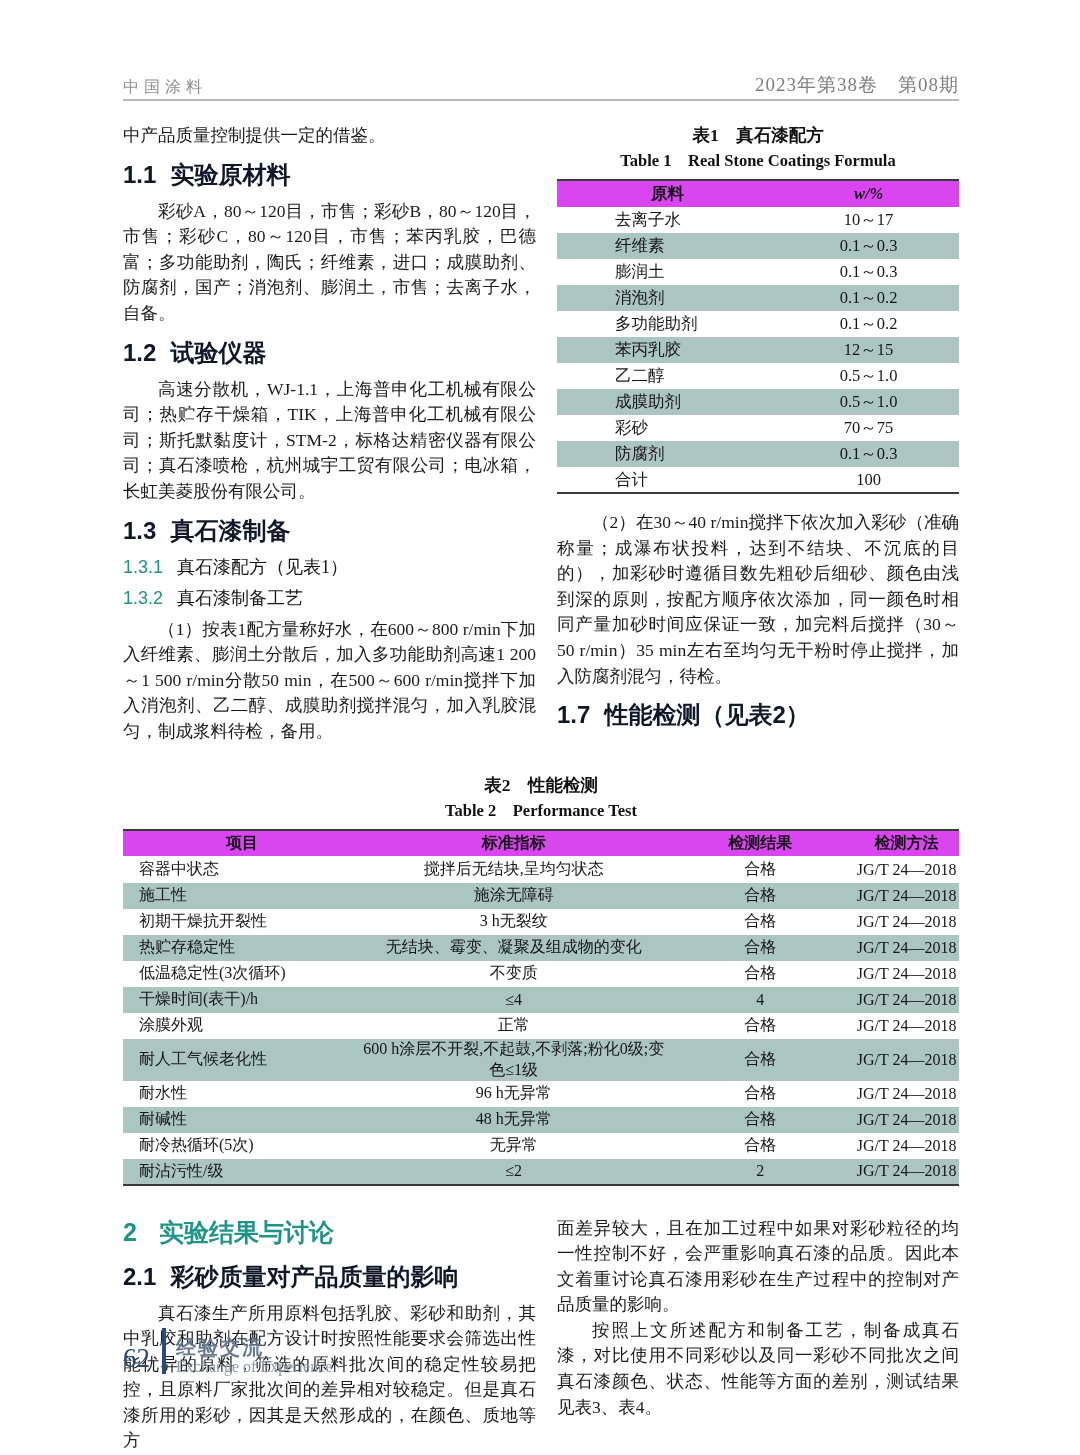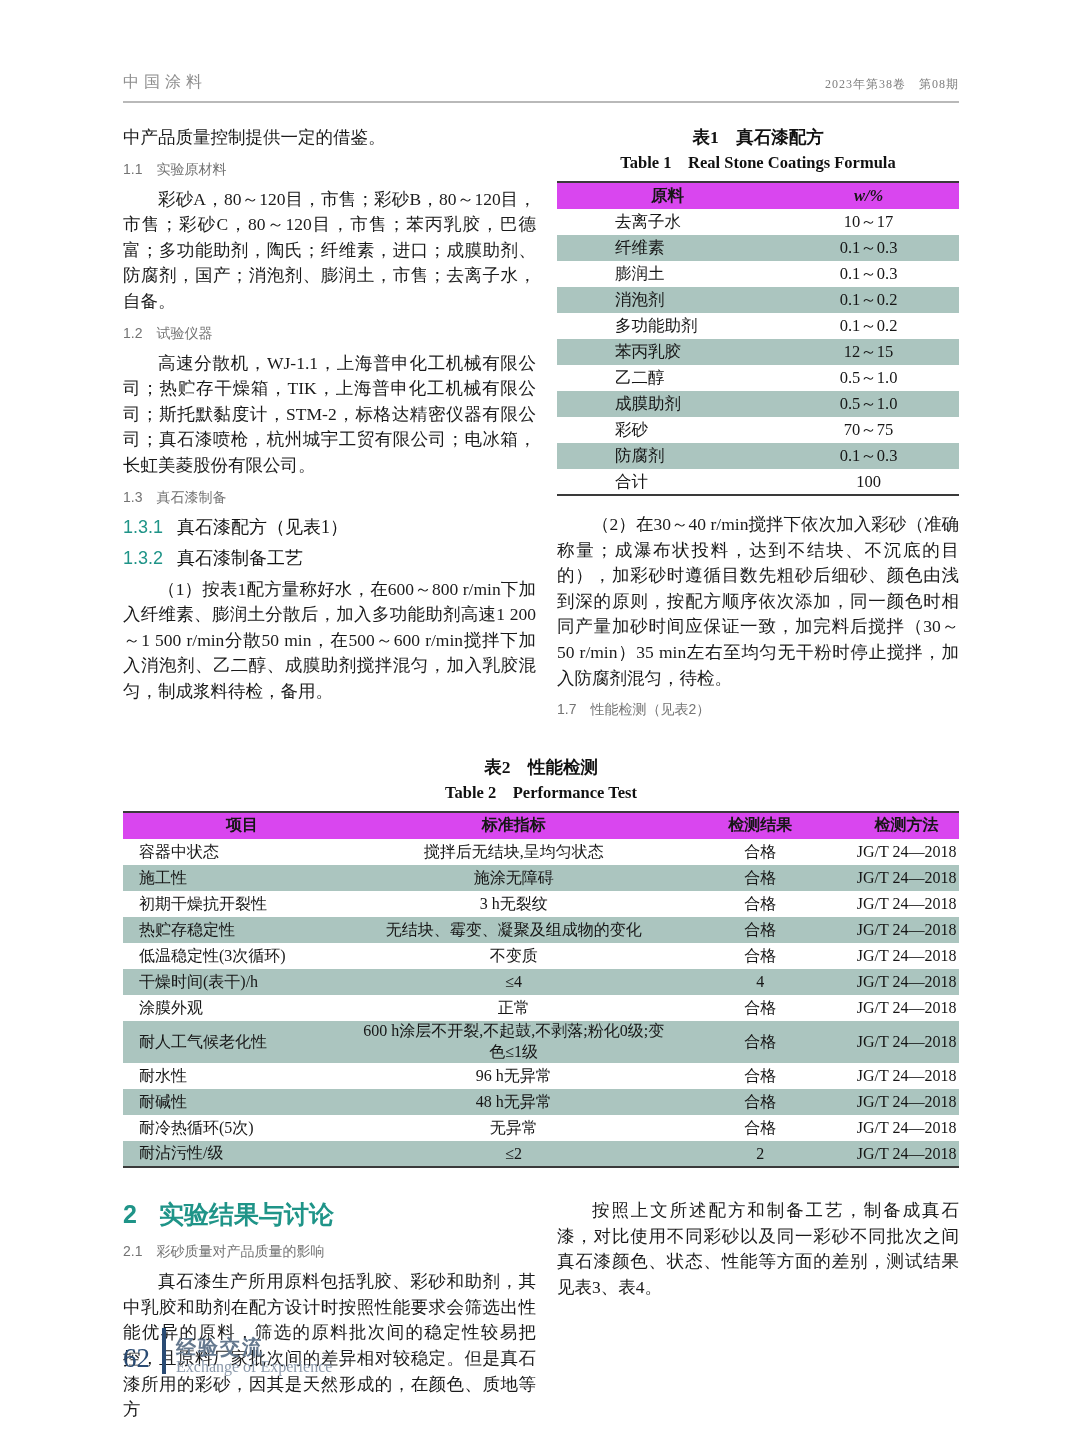--- a/index.html
+++ b/index.html
@@ -5,37 +5,37 @@
   * { margin:0; padding:0; box-sizing:border-box; }
   body { background:#e8e8e8; font-family:"Liberation Serif","DejaVu Serif",serif; }
   .page {
     position:relative; width:1080px; height:1455px; margin:0 auto;
     background:#ffffff; overflow:hidden; color:#1c1c1c;
   }
   .content { position:absolute; left:123px; top:72px; width:836px; }
 
   
   .runhead { display:flex; justify-content:space-between; align-items:flex-end;
-    padding-bottom:8px; border-bottom:2px solid #b9b9b9; }
+    padding-bottom:1px; border-bottom:2px solid #b9b9b9; }
   .runhead .journal { font-size:16px; color:#8e8e8e; letter-spacing:5px; }
-  .runhead .issue { font-size:12px; color:#7e7e7e; letter-spacing:1px; }
+  .runhead .issue { font-size:19px; color:#7e7e7e; letter-spacing:1px; }
 
   
   .cols { display:flex; gap:21px; margin-top:22px; }
   .col-l { width:413px; flex:none; }
   .col-r { width:402px; flex:none; }
 
   p.body { font-size:17.5px; line-height:25.6px; text-align:justify; color:#1a1a1a; }
   p.indent { text-indent:2em; }
 
   .h1 { font-family:"Liberation Sans","DejaVu Sans",sans-serif; color:#1f9488;
         font-size:25px; font-weight:bold; margin:20px 0 12px 0; }
   .h1 .num { margin-right:22px; }
-  .h2 { font-family:"Liberation Sans","DejaVu Sans",sans-serif; color:#737373;
-        font-size:14px; font-weight:normal; margin:10px 0 8px 0; }
+  .h2 { font-family:"Liberation Sans","DejaVu Sans",sans-serif; color:#0f172a;
+        font-size:24px; font-weight:bold; margin:10px 0 8px 0; }
   .h2 .num { margin-right:14px; }
   .h3 { font-size:18px; font-weight:normal; margin:7px 0; }
   .h3 .num { font-family:"Liberation Sans","DejaVu Sans",sans-serif; color:#1f9488; margin-right:14px; }
   .h3 .ttl { color:#141414; }
 
   
   .tbl-title-zh { text-align:center; font-weight:bold; font-size:17.5px; color:#111; }
   .tbl-title-en { text-align:center; font-weight:bold; font-size:16.5px; color:#111; margin-top:3px; margin-bottom:7px; }
   table { width:100%; border-collapse:collapse; border-top:2px solid #3a3a3a; border-bottom:2px solid #3a3a3a; }
   thead tr { background:#d946ef; }
@@ -272,20 +272,21 @@
       <div class="col-l">
         <div class="h1" style="margin-top:0;">
           <span class="num">2</span><span class="ttl">实验结果与讨论</span>
         </div>
         <div class="h2">
           <span class="num">2.1</span><span class="ttl">彩砂质量对产品质量的影响</span>
         </div>
         <p class="body indent">真石漆生产所用原料包括乳胶、彩砂和助剂，其中乳胶和助剂在配方设计时按照性能要求会筛选出性能优异的原料，筛选的原料批次间的稳定性较易把控，且原料厂家批次间的差异相对较稳定。但是真石漆所用的彩砂，因其是天然形成的，在颜色、质地等方</p>
       </div>
       <div class="col-r">
+        <p class="body">面差异较大，且在加工过程中如果对彩砂粒径的均一性控制不好，会严重影响真石漆的品质。因此本文着重讨论真石漆用彩砂在生产过程中的控制对产品质量的影响。</p>
         <p class="body indent">按照上文所述配方和制备工艺，制备成真石漆，对比使用不同彩砂以及同一彩砂不同批次之间真石漆颜色、状态、性能等方面的差别，测试结果见表3、表4。</p>
       </div>
     </div>
   </div>
 
   <div class="footer">
     <span class="pagenum">62</span>
     <span class="bar"></span>
     <span>
       <div class="colname-zh">经验交流</div>

